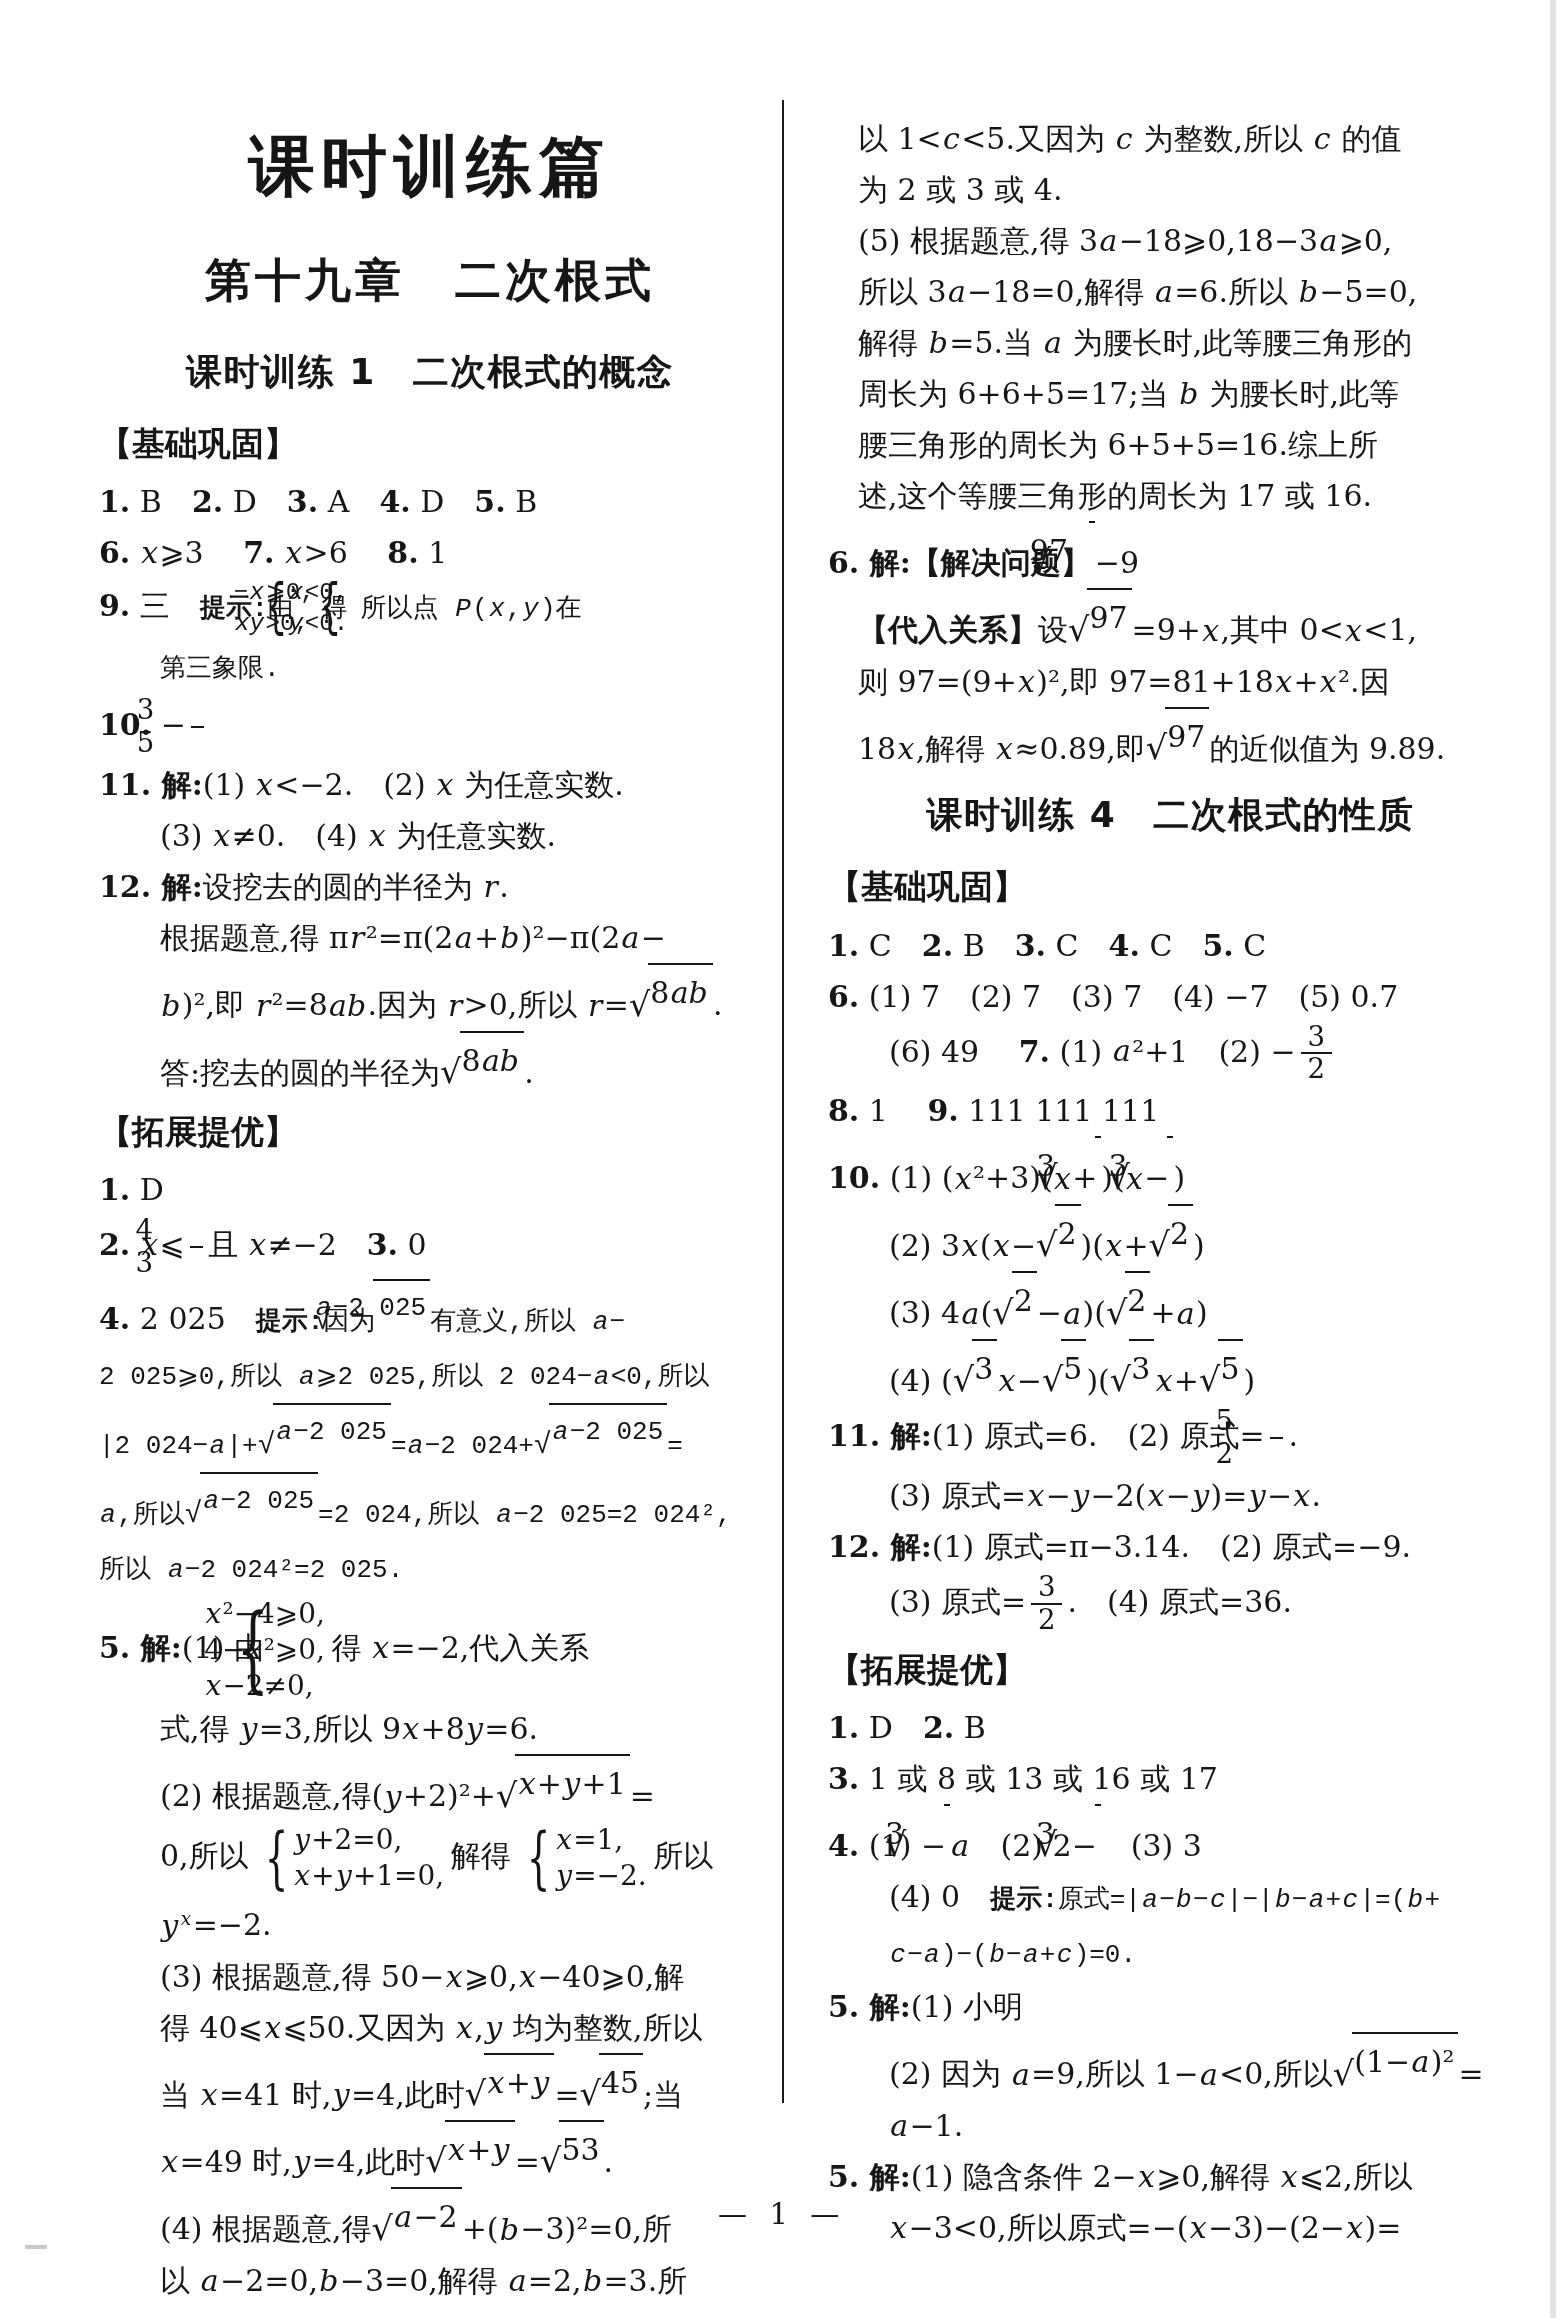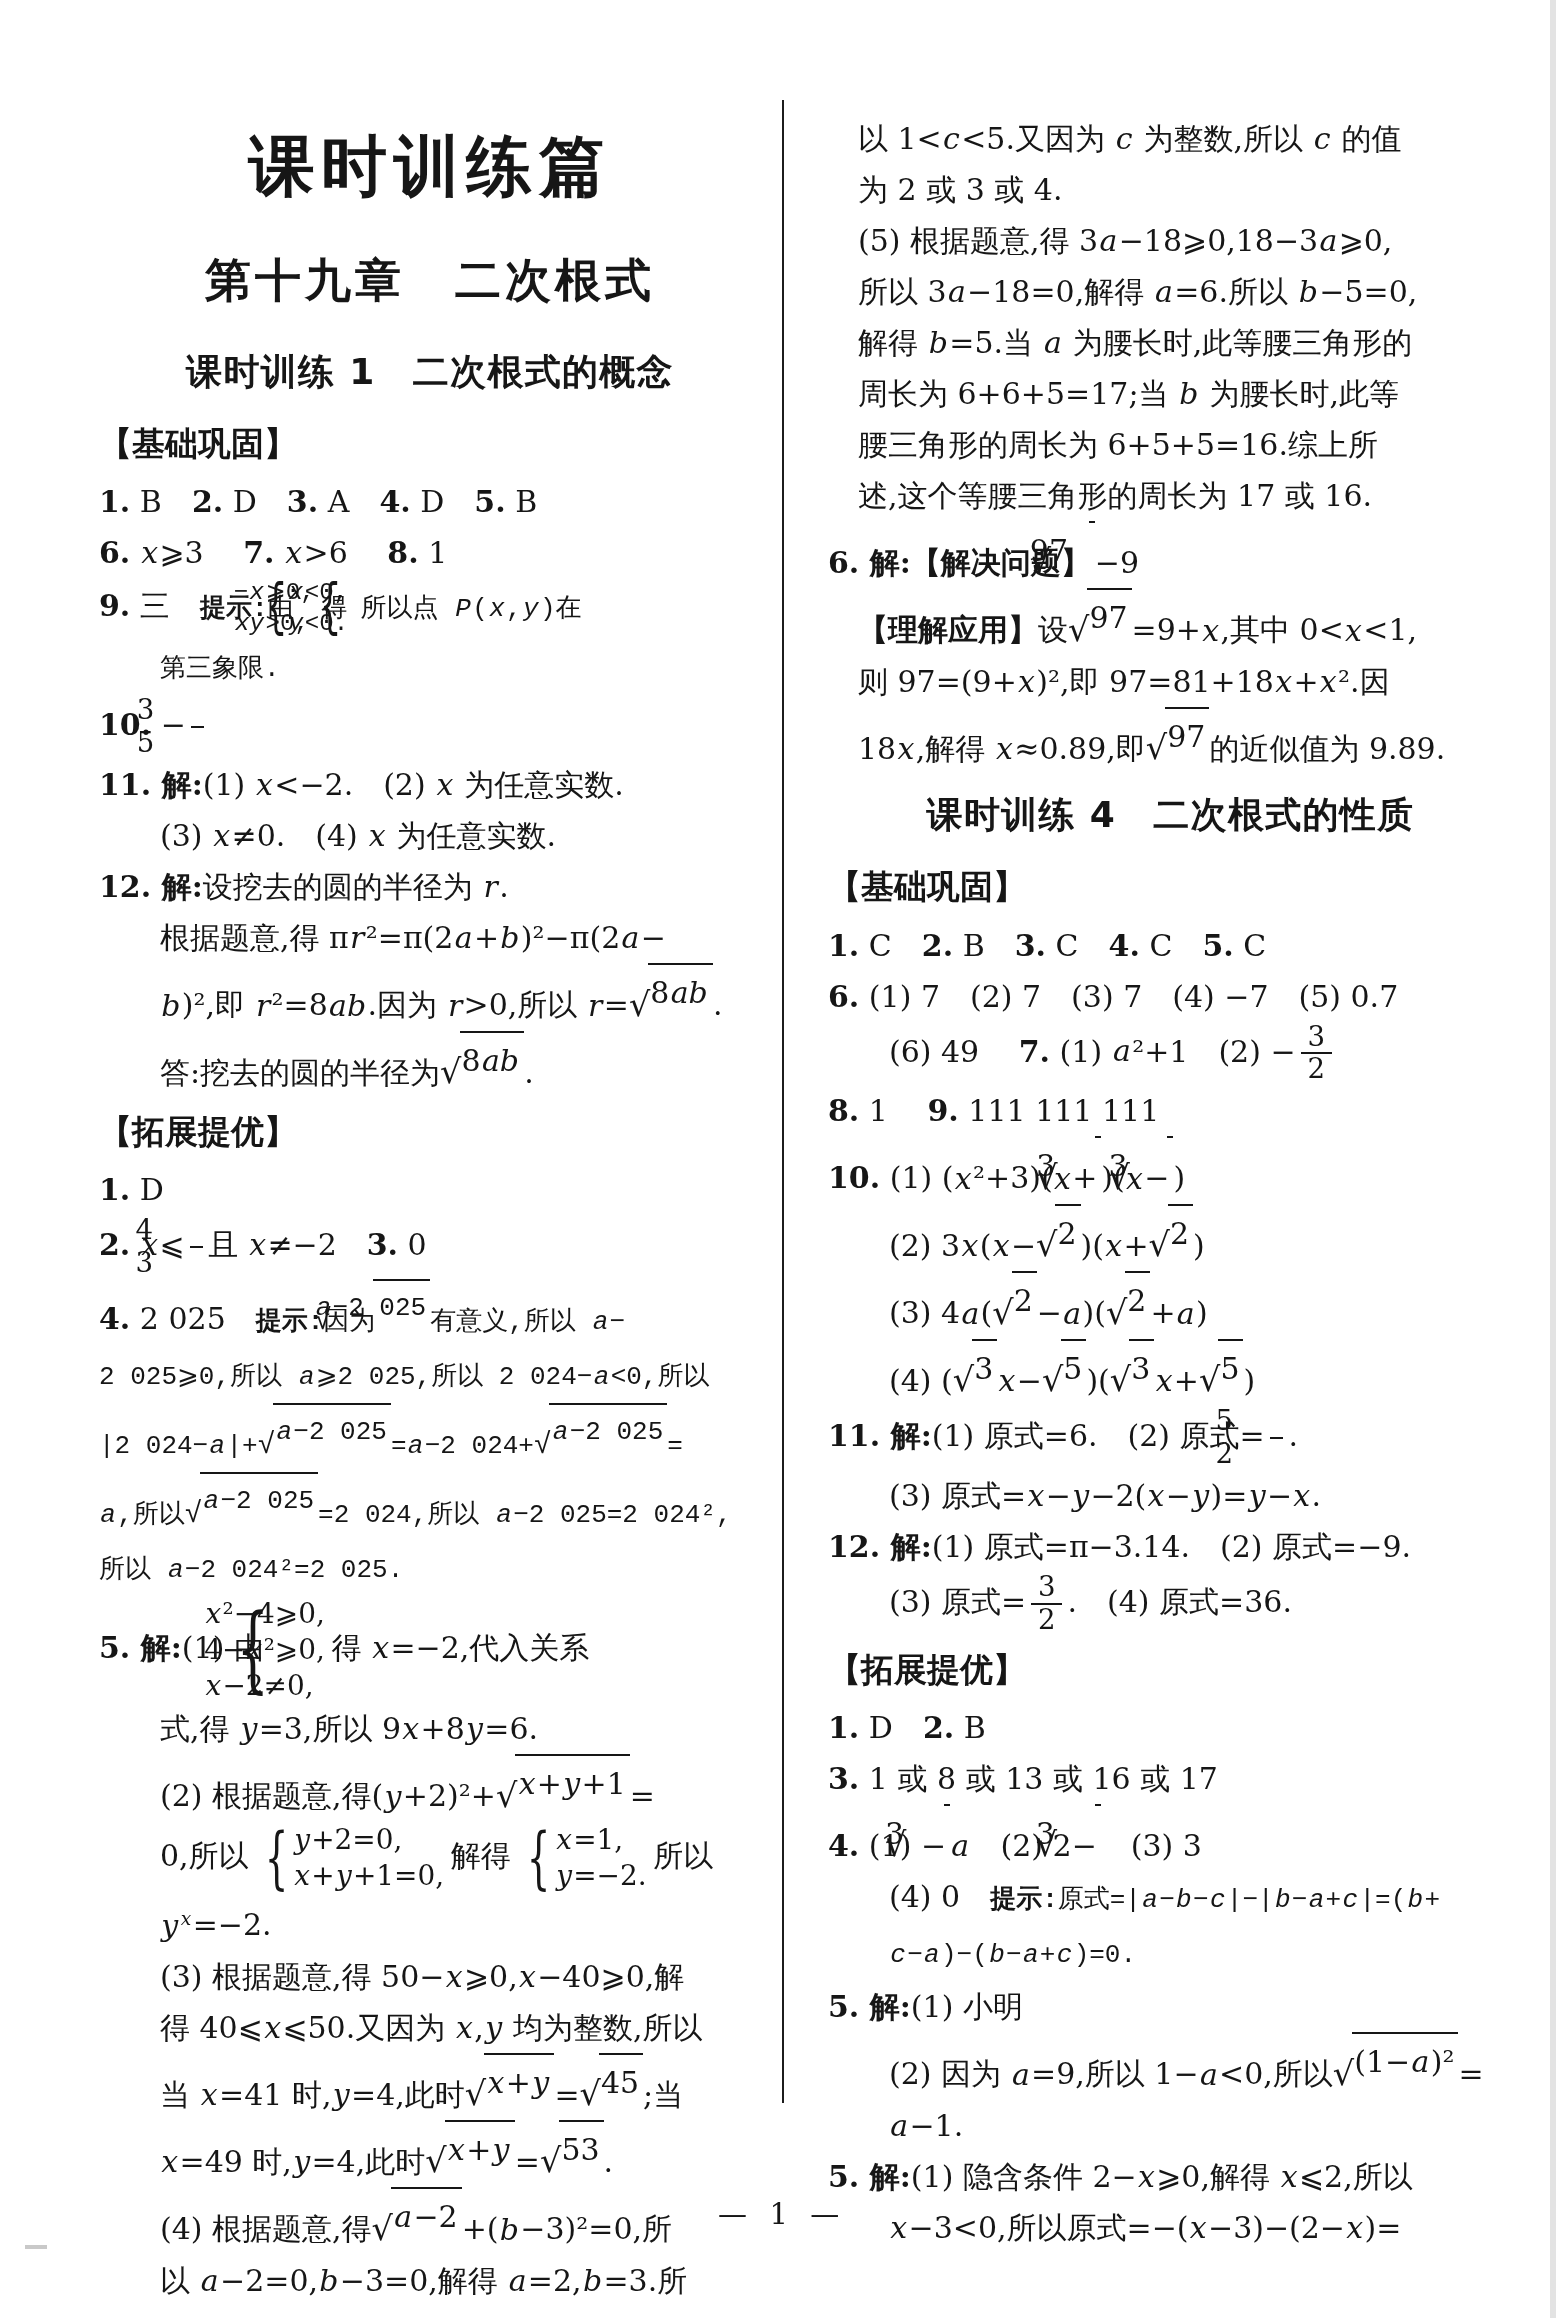--- a/index.html
+++ b/index.html
@@ -173,21 +173,21 @@
       <div class="line i1">(5) 根据题意,得 3<i>a</i>−18⩾0,18−3<i>a</i>⩾0,</div>
       <div class="line i1">所以 3<i>a</i>−18=0,解得 <i>a</i>=6.所以 <i>b</i>−5=0,</div>
       <div class="line i1">解得 <i>b</i>=5.当 <i>a</i> 为腰长时,此等腰三角形的</div>
       <div class="line i1">周长为 6+6+5=17;当 <i>b</i> 为腰长时,此等</div>
       <div class="line i1">腰三角形的周长为 6+5+5=16.综上所</div>
       <div class="line i1">述,这个等腰三角形的周长为 17 或 16.</div>
       <div class="line i0"><b>6. 解:【解决问题】</b><span class="sqrt">
           <span class="sg">√</span>
           <span class="rad">97</span>
         </span>−9</div>
-      <div class="line i1"><b>【理解应用】</b>设<span class="sqrt">
+      <div class="line i1"><b>【代入关系】</b>设<span class="sqrt">
           <span class="sg">√</span>
           <span class="rad">97</span>
         </span>=9+<i>x</i>,其中 0&lt;<i>x</i>&lt;1,</div>
       <div class="line i1">则 97=(9+<i>x</i>)²,即 97=81+18<i>x</i>+<i>x</i>².因</div>
       <div class="line i1">18<i>x</i>,解得 <i>x</i>≈0.89,即<span class="sqrt">
           <span class="sg">√</span>
           <span class="rad">97</span>
         </span>的近似值为 9.89.</div>
       <div class="h3">课时训练 4　二次根式的性质</div>
       <div class="sec">【基础巩固】</div>

